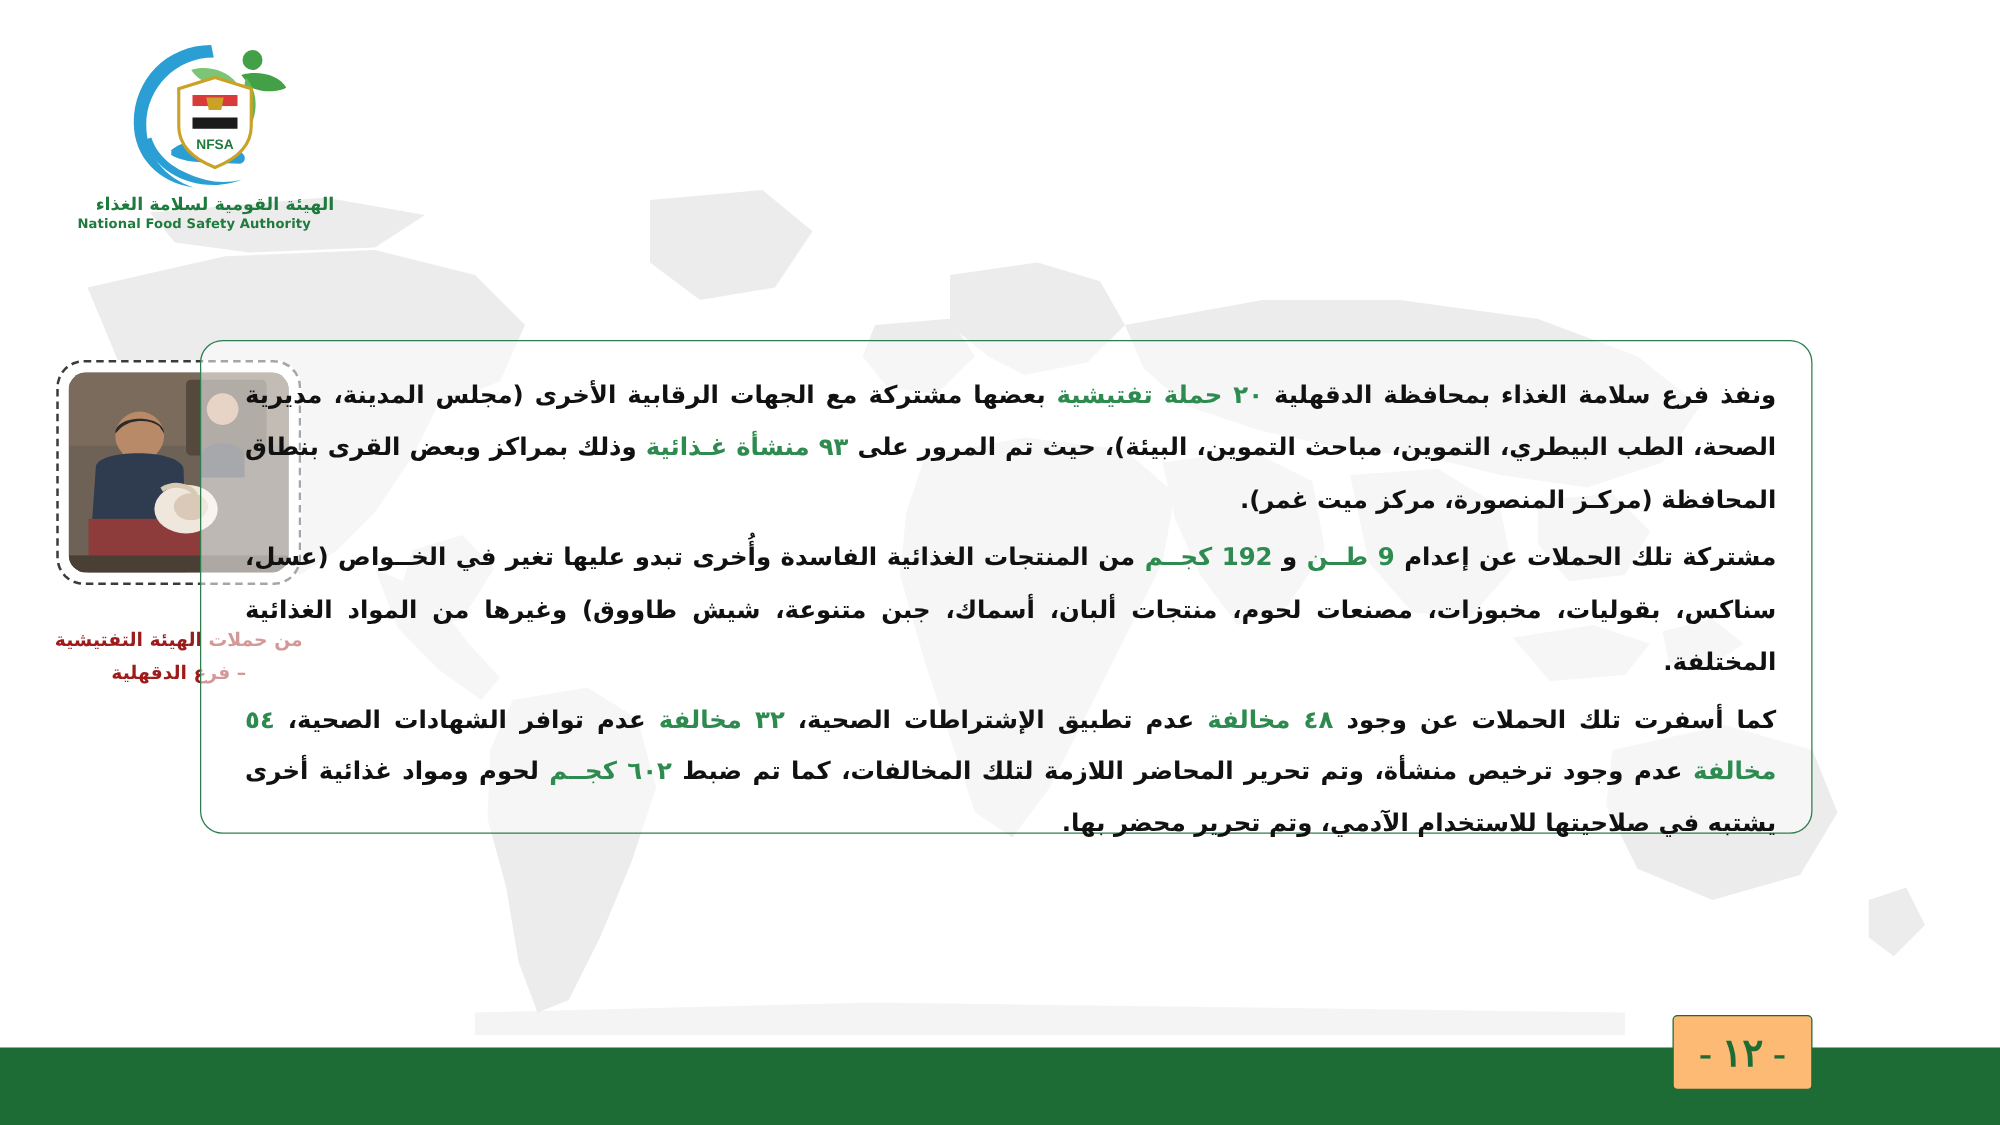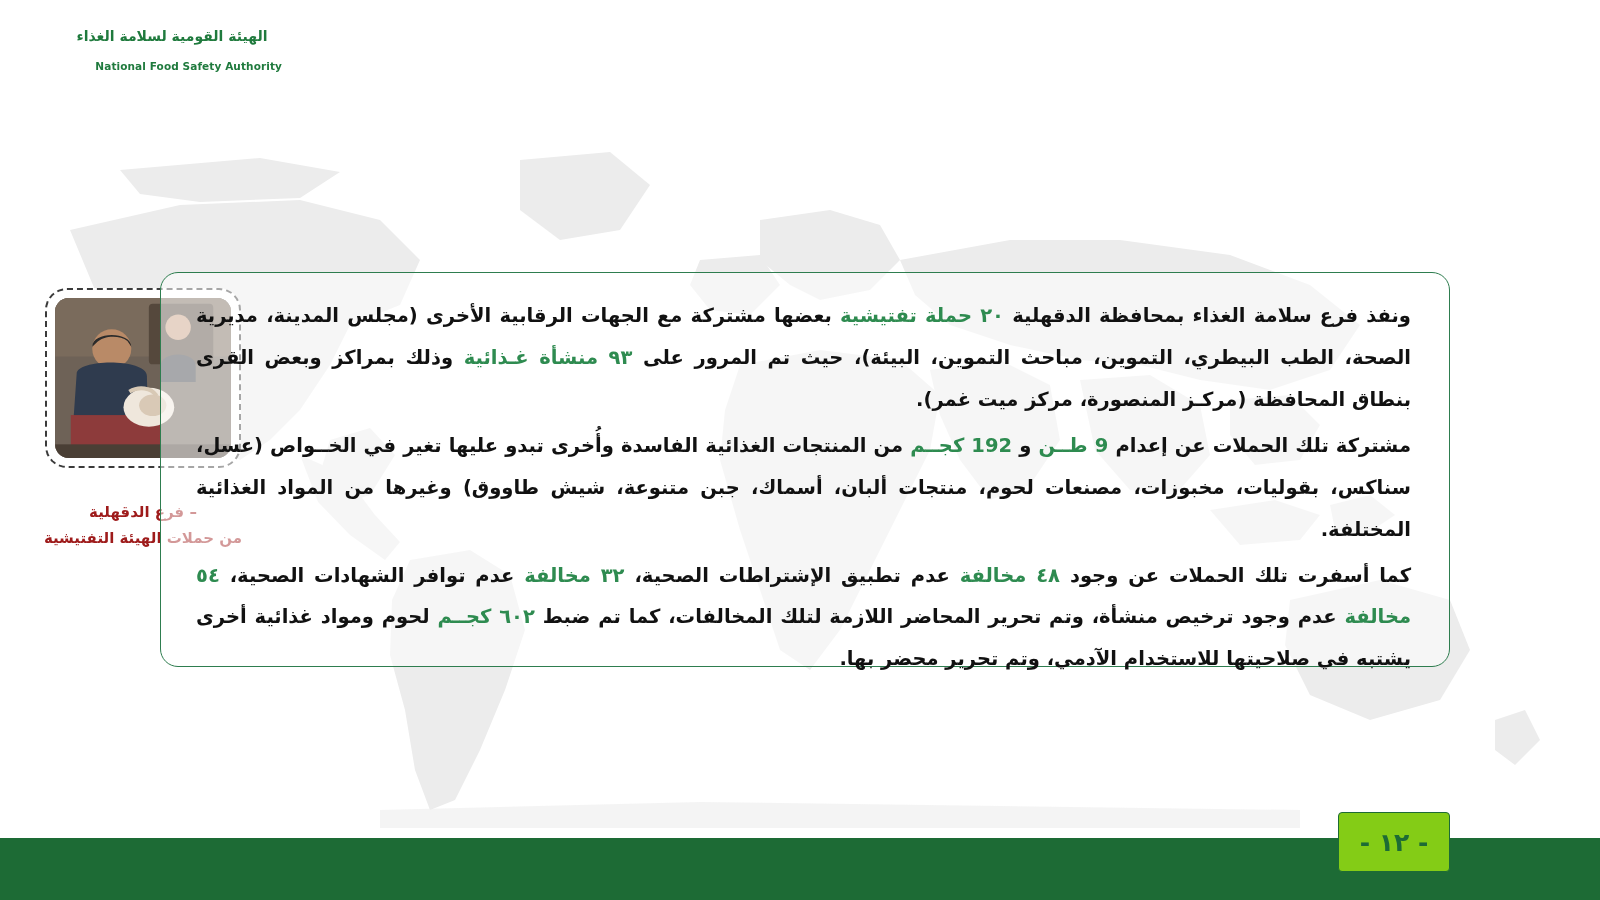--- a/index.html
+++ b/index.html
@@ -43,27 +43,27 @@
   .logo-caption-ar {
     text-align: center;
     color: #1f7a3d;
     font-size: 14px;
     font-weight: bold;
     letter-spacing: .2px;
     margin-top: 2px;
     white-space: nowrap;
   }
   .logo-caption-en {
-    text-align: right;
+    text-align: left;
     color: #1f7a3d;
     font-size: 10.5px;
     font-weight: bold;
     letter-spacing: .1px;
     white-space: nowrap;
-    margin-top: 16px;
+    margin-top: 1px;
   }
 
   
   .content-card {
     position: absolute;
     left: 160px;
     top: 272px;
     width: 1290px;
     height: 395px;
     border: 1.5px solid #2e7d4f;
@@ -78,21 +78,21 @@
     top: 22px;
     width: 1225px;
     direction: rtl;
     text-align: justify;
     text-align-last: right;
     color: #111111;
     font-size: 19.5px;
     line-height: 2.15;
     font-weight: bold;
   }
-  .body-text p { margin: 0 10px 4px 0; }
+  .body-text p { margin: 0 0 4px 0; }
   .hl { color: #2e8b50; }
 
   
   .photo-wrap {
     position: absolute;
     left: 45px;
     top: 288px;
     width: 196px;
     height: 180px;
     border: 2px dashed #3b3b3b;
@@ -132,30 +132,31 @@
     width: 1600px;
     height: 62px;
     background: #1d6b35;
   }
   .page-badge {
     position: absolute;
     right: 150px;
     bottom: 28px;
     width: 110px;
     height: 58px;
-    background: #84cc16;
+    background: #fdba74;
     border: 1.5px solid #1d6b35;
     border-radius: 4px;
     display: flex;
     align-items: center;
     justify-content: center;
     color: #1d6b35;
-    font-size: 25px;
+    font-size: 31px;
     font-weight: bold;
     letter-spacing: 2px;
+    font-family: Liberation Serif, serif;
   }
 </style>
 </head>
 <body>
 
 <div class="map-bg">
   <svg viewBox="0 0 1600 720" xmlns="http://www.w3.org/2000/svg" aria-hidden="true">
     <g fill="#ececec">
 
       <path d="M70 120 L180 95 L300 90 L380 110 L420 150 L400 195 L350 215 L330 255 L300 300 L270 330 L240 350 L210 330 L190 290 L150 265 L120 225 L95 180 Z"></path>
@@ -184,20 +185,42 @@
       <path d="M1290 490 L1380 470 L1450 490 L1470 540 L1440 590 L1370 610 L1310 585 L1285 535 Z"></path>
 
       <path d="M1495 610 L1525 600 L1540 630 L1515 655 L1495 640 Z"></path>
 
       <path d="M380 700 L700 692 L1000 696 L1300 700 L1300 718 L380 718 Z" opacity="0.6"></path>
     </g>
   </svg>
 </div>
 
 <div class="logo-block">
+  <div class="logo-mark">
+    <svg viewBox="0 0 150 128" xmlns="http://www.w3.org/2000/svg">
+
+      <path d="M72 10 C36 10 10 38 10 72 C10 100 30 120 58 124 C34 116 20 98 20 74 C20 44 44 20 74 20 Z" fill="#2b9fd4"></path>
+      <path d="M18 86 C26 108 48 122 74 122 C82 122 90 120 96 118 C86 120 76 120 68 118 C46 112 30 102 24 84 Z" fill="#2b9fd4"></path>
+
+      <circle cx="105" cy="22" r="8" fill="#43a047"></circle>
+      <path d="M96 34 C110 30 126 34 132 44 C126 48 112 48 104 44 Z" fill="#43a047"></path>
+      <path d="M100 36 C108 46 110 60 104 74 C98 64 96 48 100 36 Z" fill="#5cb85c"></path>
+      <path d="M92 40 C84 30 68 26 56 30 C62 40 78 46 92 40 Z" fill="#7cc576"></path>
+      <path d="M101 46 C104 62 100 80 90 92 L82 86 C92 76 96 62 95 48 Z" fill="#43a047"></path>
+
+      <path d="M40 94 C50 86 66 84 80 88 L96 96 C100 98 100 104 95 105 L70 104 C58 104 46 102 40 98 Z" fill="#2b9fd4"></path>
+
+      <path d="M75 36 L104 45 L104 75 C104 92 90 102 75 108 C60 102 46 92 46 75 L46 45 Z" fill="#ffffff" stroke="#c9a227" stroke-width="2.5"></path>
+      <rect x="57" y="50" width="36" height="9" fill="#d93a3a"></rect>
+      <rect x="57" y="59" width="36" height="9" fill="#ffffff"></rect>
+      <rect x="57" y="68" width="36" height="9" fill="#1b1b1b"></rect>
+      <path d="M68 52 L82 52 L80 62 L70 62 Z" fill="#c9a227"></path>
+      <text x="75" y="93" font-size="11" font-weight="bold" fill="#1f7a3d" text-anchor="middle" font-family="Liberation Sans, sans-serif">NFSA</text>
+    </svg>
+  </div>
   <div class="logo-caption-ar">الهيئة القومية لسلامة الغذاء</div>
   <div class="logo-caption-en">National Food Safety Authority</div>
 </div>
 
 <div class="photo-wrap">
   <div class="photo-inner">
     <svg viewBox="0 0 180 164" xmlns="http://www.w3.org/2000/svg">
       <rect width="180" height="164" fill="#6e6257"></rect>
       <rect x="0" y="0" width="180" height="60" fill="#7a6b5c"></rect>
       <rect x="96" y="6" width="66" height="62" rx="4" fill="#55483c"></rect>
@@ -208,22 +231,22 @@
       <path d="M22 78 C22 62 94 62 94 80 L96 164 L16 164 Z" fill="#2f3b4e"></path>
       <rect x="16" y="120" width="92" height="44" fill="#8d3b3b"></rect>
       <ellipse cx="96" cy="112" rx="26" ry="20" fill="#efe7dc"></ellipse>
       <ellipse cx="100" cy="110" rx="14" ry="11" fill="#d9c9b6"></ellipse>
       <path d="M76 96 C86 90 98 92 104 100" stroke="#d8c9b5" stroke-width="4" fill="none"></path>
       <rect x="0" y="150" width="180" height="14" fill="#4a3f35"></rect>
     </svg>
   </div>
 </div>
 <div class="photo-caption">
+  <div>من حملات الهيئة التفتيشية</div>
   <div>– فرع الدقهلية</div>
-  <div>من حملات الهيئة التفتيشية</div>
 </div>
 
 <div class="content-card">
   <div class="body-text">
 
     <p>
       <span>ونفذ فرع سلامة الغذاء بمحافظة الدقهلية </span><span class="hl">٢٠ حملة تفتيشية</span><span> بعضها مشتركة مع الجهات الرقابية الأخرى (مجلس المدينة، مديرية الصحة، الطب البيطري، التموين، مباحث التموين، البيئة)، حيث تم المرور على </span><span class="hl">٩٣ منشأة غـذائية</span><span> وذلك بمراكز وبعض القرى بنطاق المحافظة (مركـز المنصورة، مركز ميت غمر).</span>
     </p>
 
     <p>

